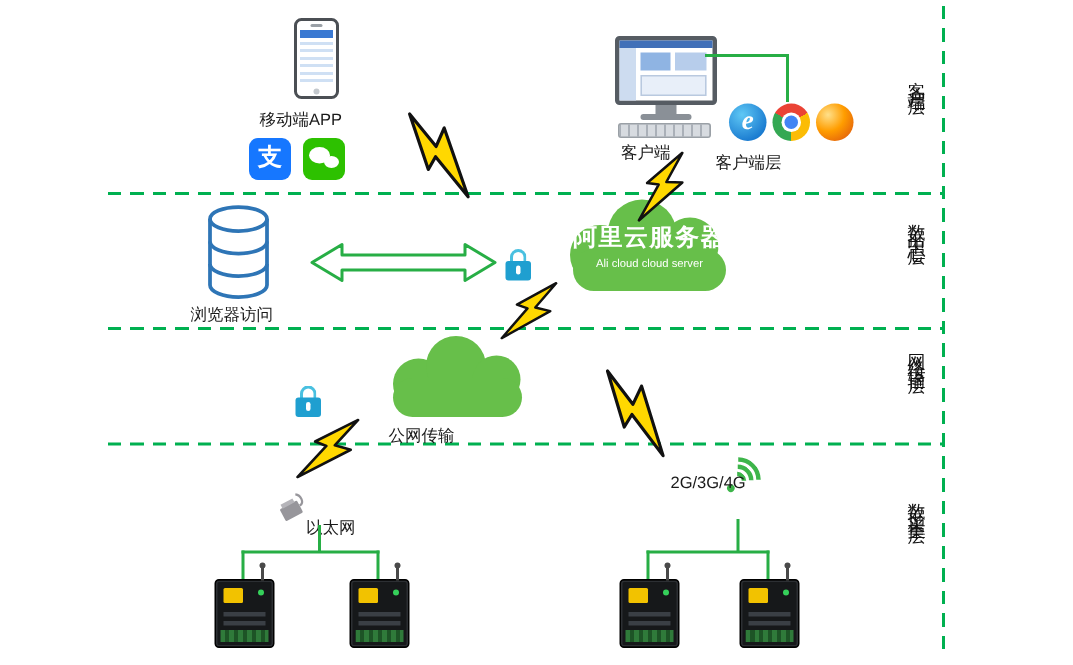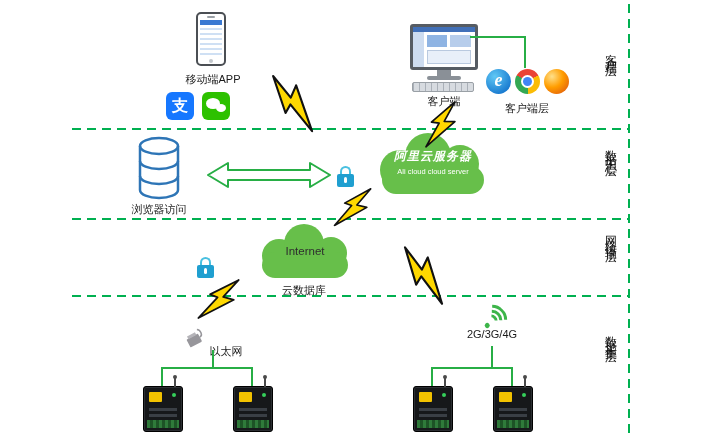--- a/index.html
+++ b/index.html
@@ -1,19 +1,19 @@
 <!DOCTYPE html>
 <html><head>
 <meta charset="utf-8">
 <style>
   * { margin:0; padding:0; box-sizing:border-box; }
   body { font-family:"Liberation Sans","DejaVu Sans",sans-serif; background:#fff; }
   #canvas { position:relative; width:715px; height:443px; background:#fff; overflow:hidden; }
   .abs { position:absolute; }
-  .label { position:absolute; font-size:11px; color:#1a1a1a; text-align:center; white-space:nowrap; }
+  .label { position:absolute; font-size:11px; color:#1a1a1a; text-align:left; white-space:nowrap; }
   .hdash { position:absolute; left:72px; width:556px; height:2px;
            background:repeating-linear-gradient(90deg,#00b050 0 9px,transparent 9px 15px); }
   .vdash { position:absolute; left:628px; top:4px; width:2px; height:434px;
            background:repeating-linear-gradient(180deg,#00b050 0 9px,transparent 9px 15px); }
   .vlabel { position:absolute; left:602px; writing-mode:vertical-rl; font-size:12px;
             letter-spacing:4px; color:#111; }
   .line { position:absolute; background:#27ae45; }
 
   
   .phone { position:absolute; left:196px; top:12px; width:30px; height:54px; background:#fff;
@@ -64,21 +64,21 @@
   
   .lock { position:absolute; width:17px; height:21px; }
   .lock .shackle { position:absolute; top:0; left:3px; width:11px; height:10px;
                    border:2.5px solid #49c0e0; border-bottom:none; border-radius:6px 6px 0 0; }
   .lock .lbody { position:absolute; bottom:0; width:17px; height:13px; background:#1f9fd0; border-radius:2px; }
   .lock .lbody:after { content:''; position:absolute; left:7px; top:3px; width:3px; height:6px;
                        background:#fff; border-radius:1.5px; }
 
   
   .cloudtext { position:absolute; text-align:center; color:#fff; }
-  .cloudtext .l1 { font-size:12px; font-weight:bold; letter-spacing:1px;font-style:italic; }
+  .cloudtext .l1 { font-size:16px; font-weight:bold; letter-spacing:1px; }
   .cloudtext .l2 { font-size:7.5px; margin-top:2px; }
   .itext { position:absolute; text-align:center; font-size:11.5px; color:#2e2e2e; }
 
   .bolt { position:absolute; }
 
   
   .wifi { position:absolute; left:478px; top:300px; width:34px; height:34px; transform:rotate(45deg); }
   .wifi i { position:absolute; left:50%; transform:translateX(-50%); border:3px solid transparent;
             border-top-color:#3db54a; border-radius:50%; }
   .wifi .a1 { width:12px; height:12px; bottom:6px; }
@@ -175,22 +175,21 @@
   </div>
 
   <svg class="abs" style="left:249px;top:220px" width="112" height="62" viewBox="0 0 112 62">
     <g fill="#67bf4a">
       <circle cx="30" cy="36" r="17"></circle>
         <circle cx="55" cy="24" r="20"></circle>
       <circle cx="82" cy="33" r="16"></circle>
         <rect x="13" y="32" width="86" height="26" rx="13"></rect>
     </g>
   </svg>
-  <div class="itext" style="left:249px;top:245px;width:112px">Internet</div>
-  <div class="label" style="left:259px;top:283px;width:90px">云数据库</div>
+  <div class="label" style="left:259px;top:283px;width:90px">公网传输</div>
 
   <svg class="bolt" style="left:277px;top:66px;width:34px;height:72px;transform:rotate(-48deg)" viewBox="0 0 32 64">
     <polygon points="21,1 3,33 12,31 7,63 29,23 17,27" fill="#ffd800" stroke="#111" stroke-width="2" stroke-linejoin="round"></polygon>
     </svg>
   <svg class="bolt" style="left:428px;top:98px;width:28px;height:54px;transform:rotate(20deg)" viewBox="0 0 32 64">
     <polygon points="21,1 3,33 12,31 7,63 29,23 17,27" fill="#ffd800" stroke="#111" stroke-width="2" stroke-linejoin="round"></polygon>
     </svg>
   <svg class="bolt" style="left:340px;top:182px;width:28px;height:52px;transform:rotate(32deg)" viewBox="0 0 32 64">
     <polygon points="21,1 3,33 12,31 7,63 29,23 17,27" fill="#ffd800" stroke="#111" stroke-width="2" stroke-linejoin="round"></polygon>
     </svg>
@@ -209,21 +208,21 @@
     </g>
   </svg>
   <div class="label" style="left:204px;top:344px;width:44px">以太网</div>
 
   <div class="wifi">
     <i class="a1"></i>
       <i class="a2"></i>
       <i class="a3"></i>
       <span class="dot"></span>
   </div>
-  <div class="label" style="left:447px;top:328px;width:90px">2G/3G/4G</div>
+  <div class="label" style="left:447px;top:316px;width:90px">2G/3G/4G</div>
 
   <div class="line" style="left:212px;top:350px;width:2px;height:18px"></div>
   <div class="line" style="left:161px;top:367px;width:92px;height:2px"></div>
   <div class="line" style="left:161px;top:367px;width:2px;height:19px"></div>
   <div class="line" style="left:251px;top:367px;width:2px;height:19px"></div>
 
   <div class="line" style="left:491px;top:346px;width:2px;height:22px"></div>
   <div class="line" style="left:431px;top:367px;width:82px;height:2px"></div>
   <div class="line" style="left:431px;top:367px;width:2px;height:19px"></div>
   <div class="line" style="left:511px;top:367px;width:2px;height:19px"></div>

